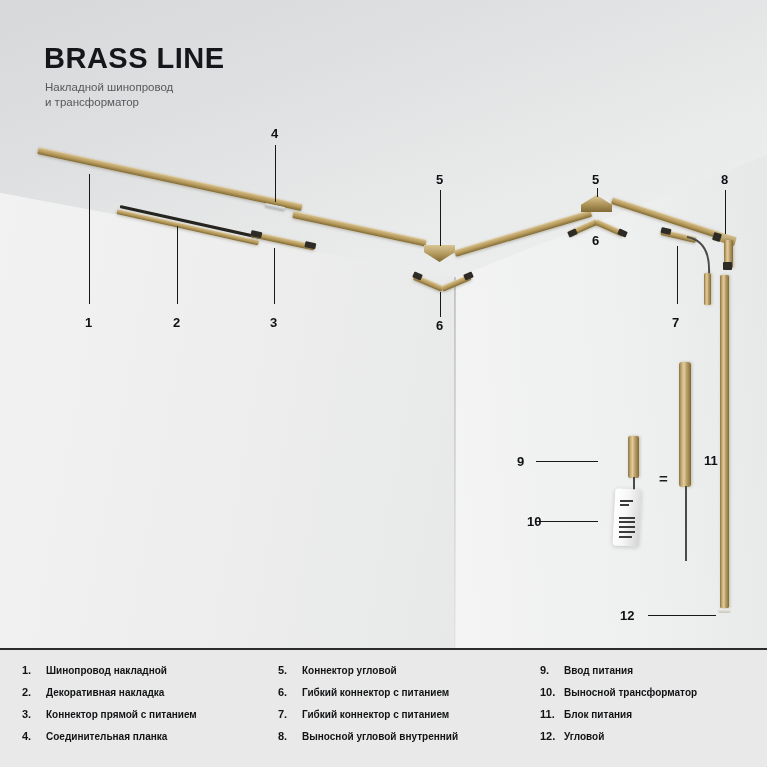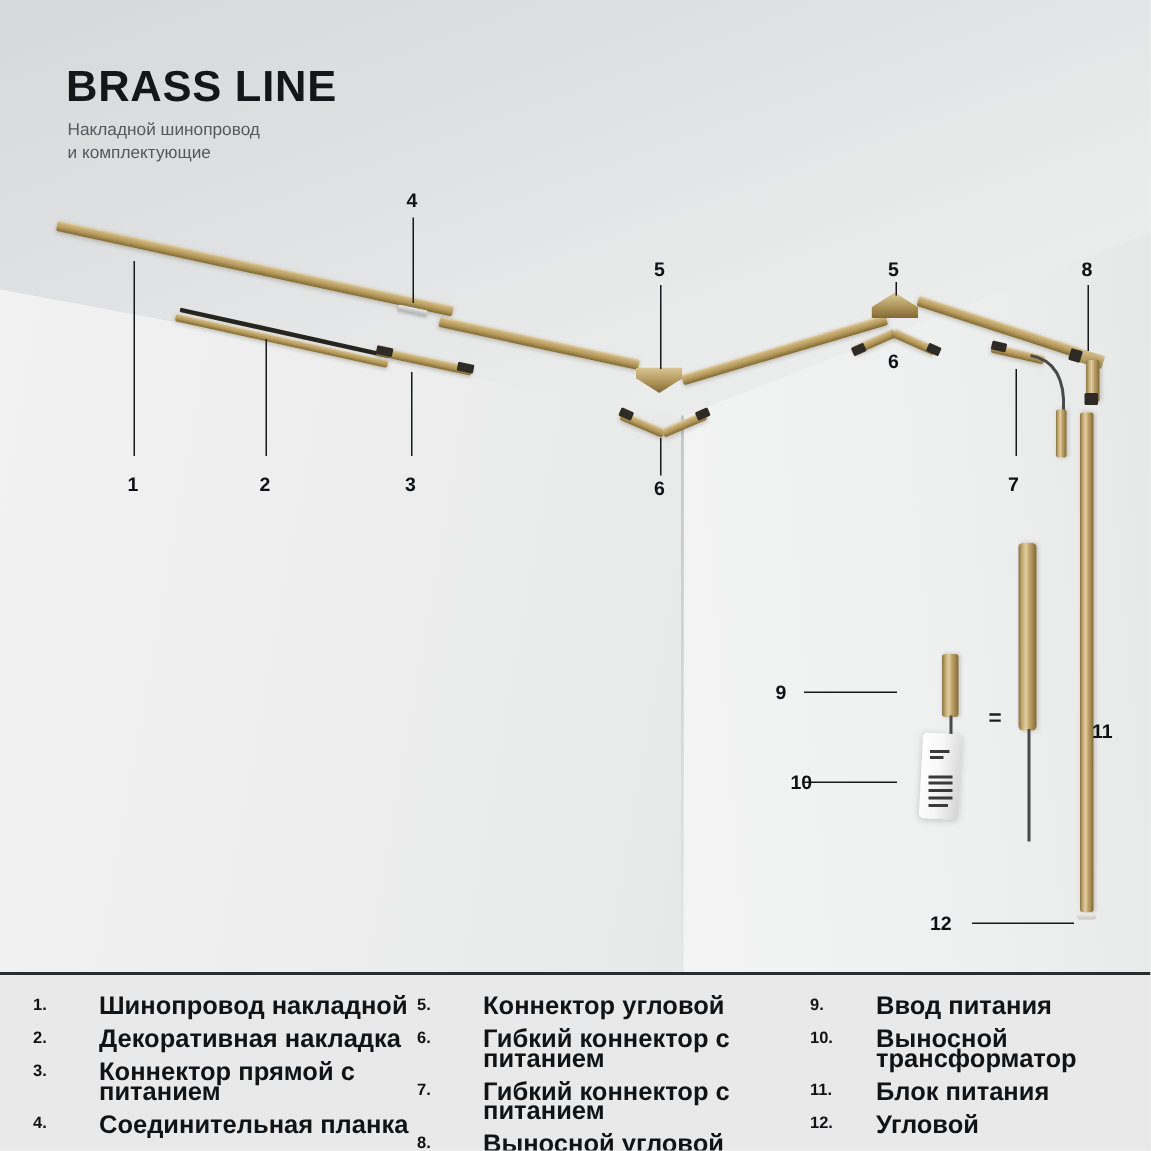--- a/index.html
+++ b/index.html
@@ -65,37 +65,37 @@
 
   
   .divider{position:absolute;left:0;top:648px;width:767px;height:2px;background:#2b2c2e;}
   .legend{position:absolute;left:0;top:650px;width:767px;height:117px;background:#e9e9e9;}
   .col{position:absolute;top:14px;}
   .col1{left:22px;width:255px;}
   .col2{left:278px;width:255px;}
   .col3{left:540px;width:225px;}
   .item{display:flex;align-items:flex-start;margin-bottom:9px;}
   .item-num{font-size:11px;font-weight:bold;color:#121315;width:24px;flex:none;}
-  .item-lbl{font-size:17px;font-weight:bold;color:#121315;line-height:13px;margin-left:20px;}
+  .item-lbl{font-size:10px;font-weight:bold;color:#121315;line-height:13px;}
 </style>
 </head>
 <body>
 
 <div class="page">
 
   <div class="scene">
     <div class="ceiling"></div>
     <div class="wall-left"></div>
     <div class="wall-right"></div>
     <div class="corner-v"></div>
 
     <div class="brand">BRASS LINE</div>
     <div class="subtitle">
       <div>Накладной шинопровод</div>
-      <div>и комплектующие</div>
+      <div>и трансформатор</div>
     </div>
 
     <div class="rail" style="left:38px;top:147px;width:270px;height:7px;
                 transform:rotate(12.2deg);transform-origin:left center;"></div>
 
     <div class="rail" style="left:117px;top:209px;width:145px;height:5px;
                 transform:rotate(12.5deg);transform-origin:left center;"></div>
     <div style="position:absolute;left:120px;top:205px;width:143px;height:3px;background:#26241f;
                 transform:rotate(12.5deg);transform-origin:left center;border-radius:1px;"></div>
 
@@ -200,21 +200,21 @@
 
     <div class="lead lead-v" style="left:725px;top:190px;height:44px;"></div>
     <div class="num" style="left:721px;top:172px;">8</div>
 
     <div class="lead lead-h" style="left:536px;top:461px;width:62px;"></div>
     <div class="num" style="left:517px;top:454px;">9</div>
 
     <div class="lead lead-h" style="left:536px;top:521px;width:62px;"></div>
     <div class="num" style="left:527px;top:514px;">10</div>
 
-    <div class="num" style="left:728px;top:453px;margin-top:27px;">11</div>
+    <div class="num" style="left:704px;top:453px;">11</div>
 
     <div class="lead lead-h" style="left:648px;top:615px;width:68px;"></div>
     <div class="num" style="left:620px;top:608px;">12</div>
   </div>
 
   <div class="divider"></div>
   <div class="legend">
 
     <div class="col col1">
       <div class="item">

